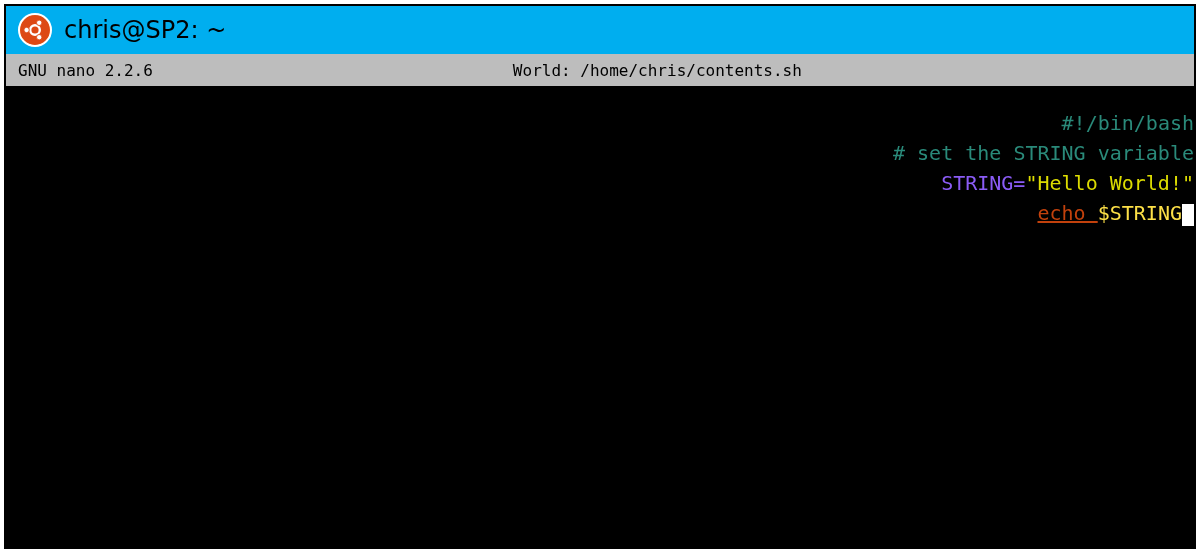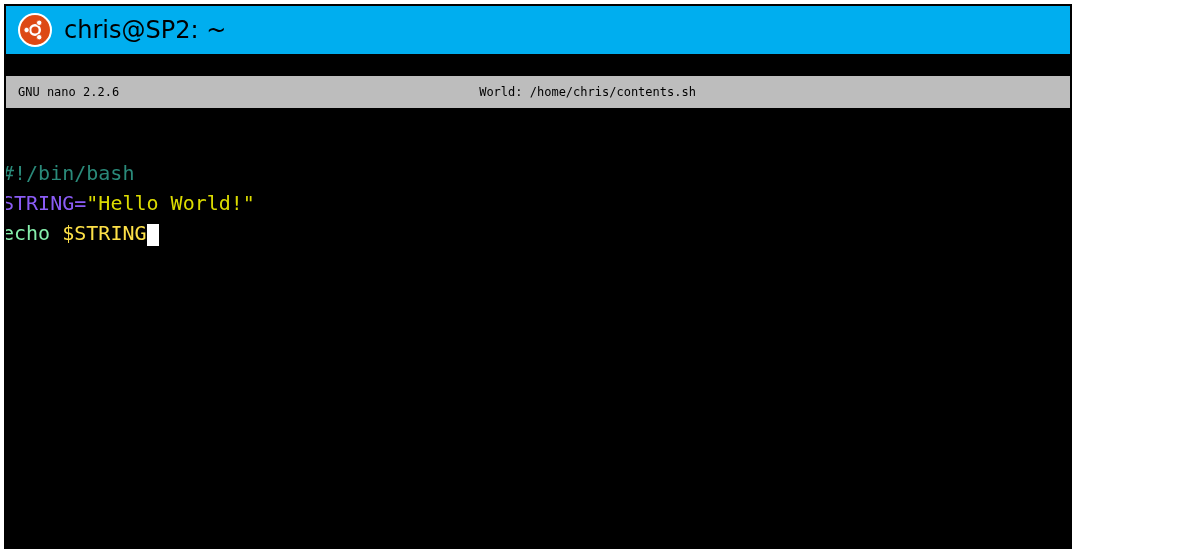--- a/index.html
+++ b/index.html
@@ -7,24 +7,25 @@
       padding: 0;
       box-sizing: border-box;
     }
     body {
       font-family: 'DejaVu Sans Mono', 'Liberation Mono', 'Courier New', monospace;
       background: #fff;
       padding: 4px;
     }
     .window {
       border: 2px solid #000;
-      width: 1068px;
+      width: 1192px;
       height: 545px;
       overflow: hidden;
       background: #000;
+      text-align: right;
     }
     .titlebar {
       background: #00aeef;
       height: 48px;
       display: flex;
       align-items: center;
       padding-left: 12px;
       gap: 12px;
     }
     .ubuntu-icon {
@@ -46,52 +47,50 @@
       color: #000;
       font-size: 24px;
       font-family: 'DejaVu Sans', 'Ubuntu', Arial, sans-serif;
     }
     .menubar {
       background: #bdbdbd;
       height: 32px;
       display: flex;
       align-items: center;
       padding: 16px 12px;
-      font-size: 12px;
+      font-size: 16px;
       color: #000;
       font-family: 'DejaVu Sans Mono', 'Courier New', monospace;
-      margin-top: 22px;
     }
     .menubar .app-version {
       flex: 0 0 auto;
       margin-right: 40px;
     }
     .menubar .file-label {
       margin-left: 320px;
     }
     .editor {
       background: #000;
       padding: 22px 0 0 0;
       font-size: 20px;
       line-height: 30px;
       font-family: 'DejaVu Sans Mono', 'Courier New', monospace;
       position: relative;
       overflow: hidden;
       margin-left: -4px;
-      margin-top: 28px;
     }
     .line {
       white-space: pre;
       display: block;
     }
     .c-shebang { color: #2a8a7a; }
     .c-comment { color: #2a8a7a; }
     .c-varname { color: #8b5cf6; }
     .c-string { color: #dcdc00; }
-    .c-echo { color: #86efac; }
+    .c-echo { color: #c2410c; text-decoration: underline; }
     .c-varref { color: #fde047; }
     .cursor {
       display: inline-block;
       width: 12px;
       height: 22px;
       background: #fff;
       vertical-align: text-bottom;
       margin-bottom: -1px;
     }
   </style>
@@ -112,16 +111,17 @@
     <span class="title-text">chris@SP2: ~</span>
   </div>
 
   <div class="menubar">
     <span class="app-version">GNU nano 2.2.6</span>
     <span class="file-label"><span>World:</span> <span>/home/chris/contents.sh</span></span>
   </div>
 
   <div class="editor">
     <span class="line"><span class="c-shebang">#!/bin/bash</span></span>
+    <span class="line"><span class="c-comment"># set the STRING variable</span></span>
     <span class="line"><span class="c-varname">STRING=</span><span class="c-string">"Hello World!"</span></span>
     <span class="line"><span class="c-echo">echo </span><span class="c-varref">$STRING</span><span class="cursor"></span></span>
   </div>
 </div>
 
 </body></html>

